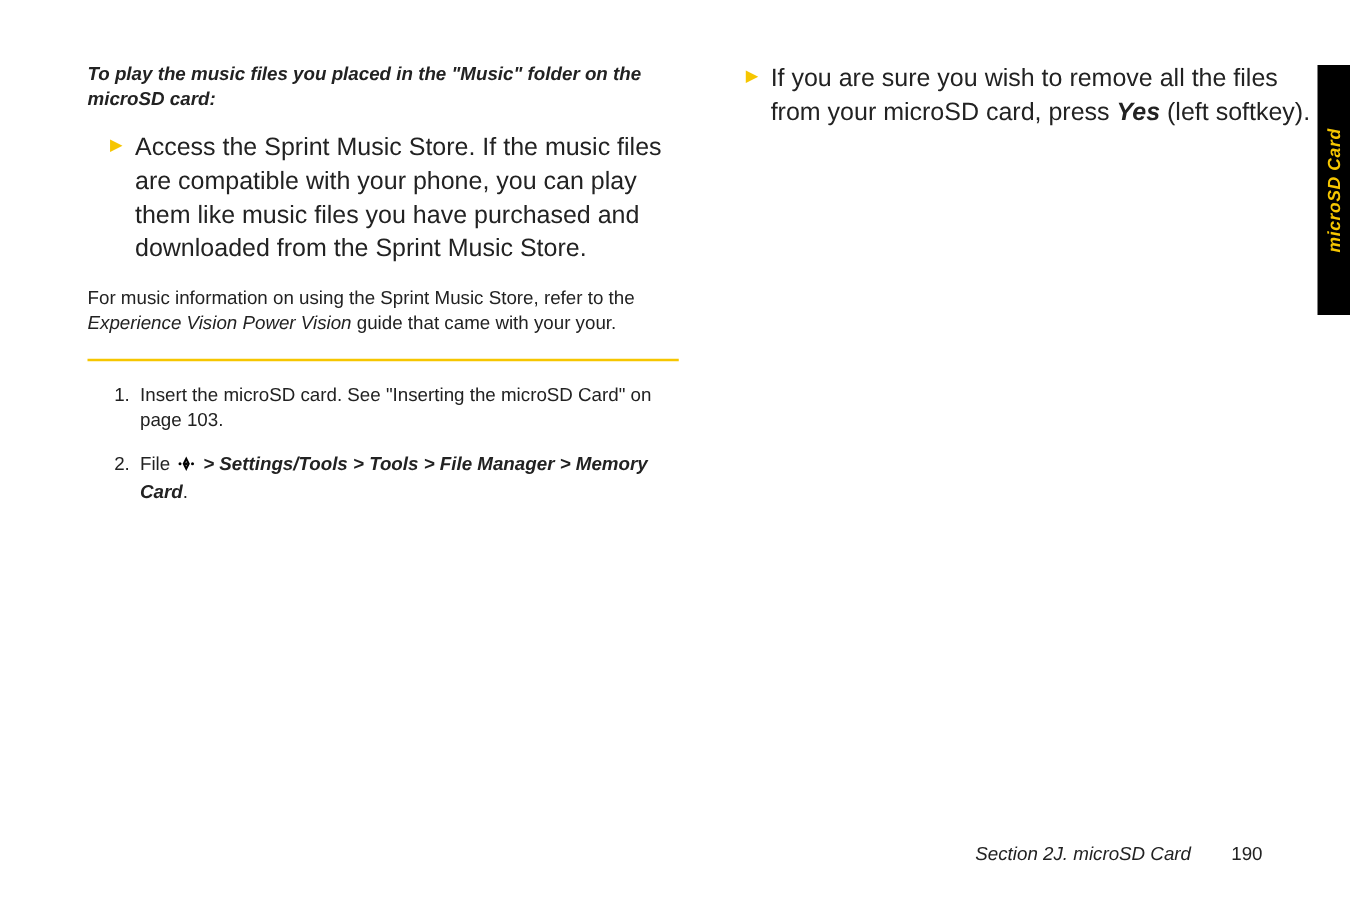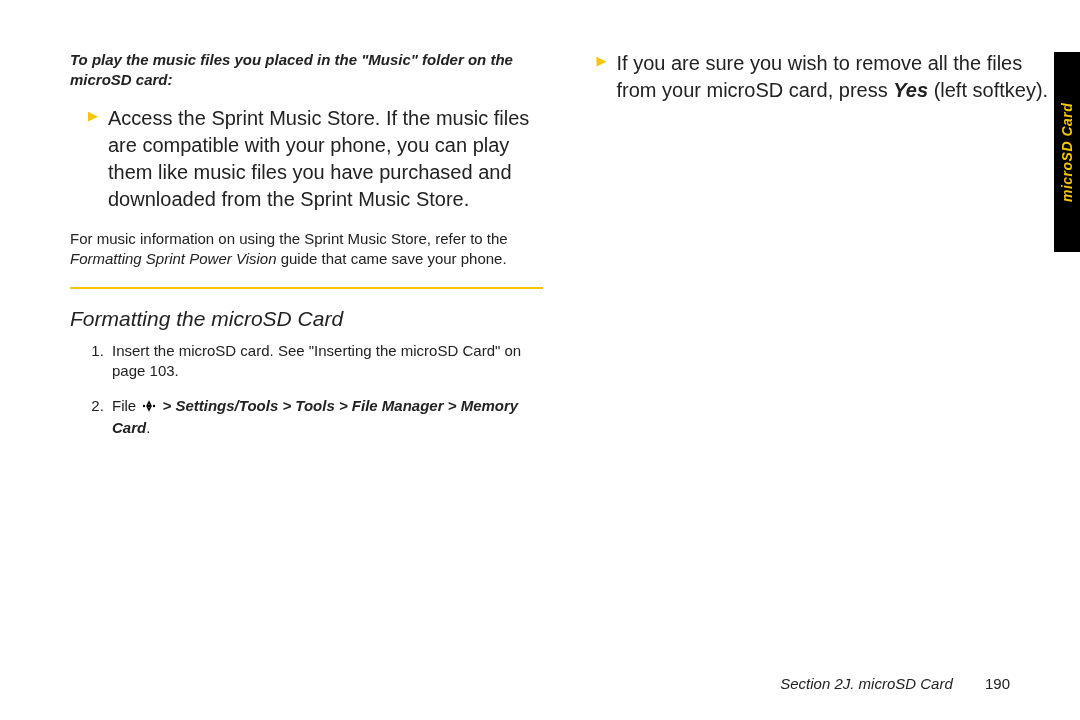--- a/index.html
+++ b/index.html
@@ -129,26 +129,25 @@
   <div class="col">
 
     <p class="intro-italic">To play the music files you placed in the "Music" folder on the microSD card:</p>
 
     <div class="bullet-block">
       <span class="bullet-marker">▶</span>
       <span class="bullet-text">Access the Sprint Music Store. If the music files are compatible with your phone, you can play them like music files you have purchased and downloaded from the Sprint Music Store.</span>
     </div>
 
     <p class="para">
-      <span>For music information on using the Sprint Music Store, refer to the </span><span class="ital">Formatting Sprint Power Vision</span><span> guide that came save your phone.</span>
+      <span>For music information on using the Sprint Music Store, refer to the </span><span class="ital">Experience Vision Power Vision</span><span> guide that came with your your.</span>
     </p>
 
     <hr class="rule">
 
-    <h2 class="h2">Formatting the microSD Card</h2>
 
 
 
     <ol class="steps">
       <li>
         <span>Insert the microSD card. See "Inserting the microSD Card" on page 103.</span>
       </li>
       <li>
         <span class="step-line">
           <span>File </span><span class="nav-icon"><svg width="16" height="14" viewBox="0 0 16 14">

